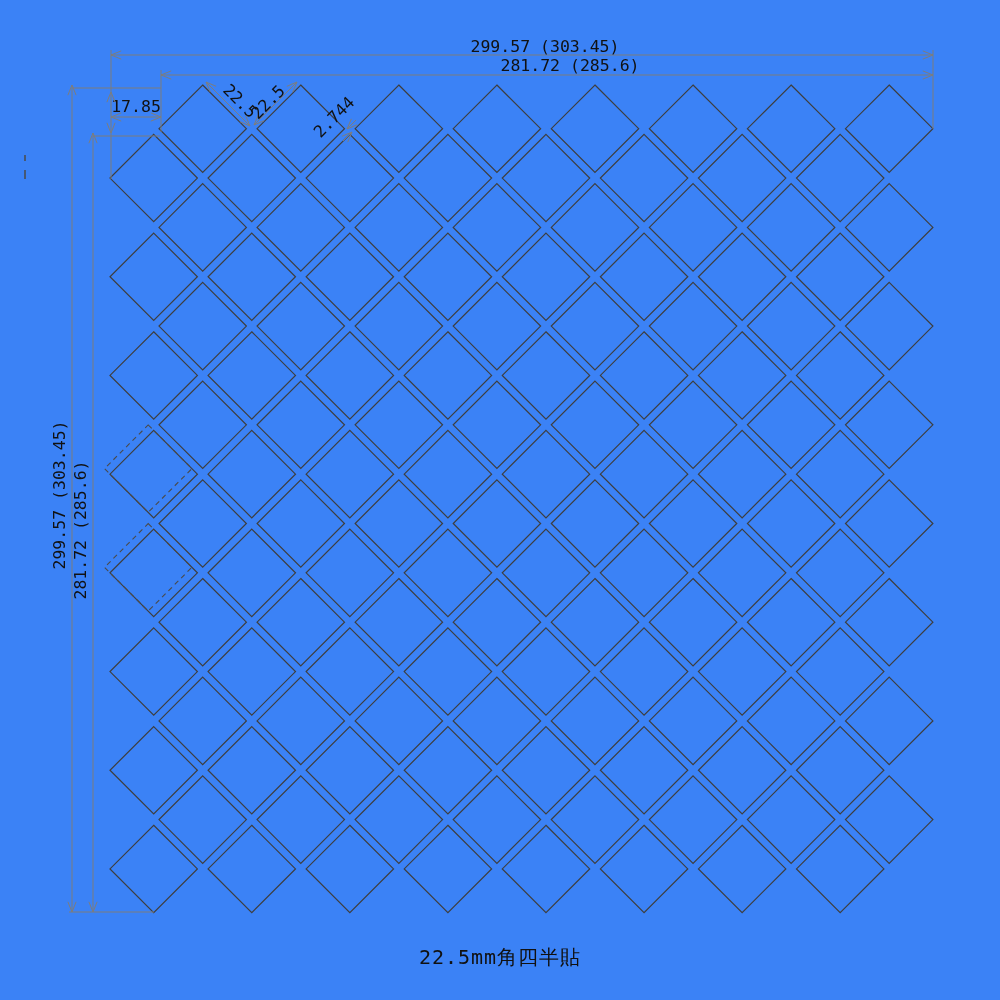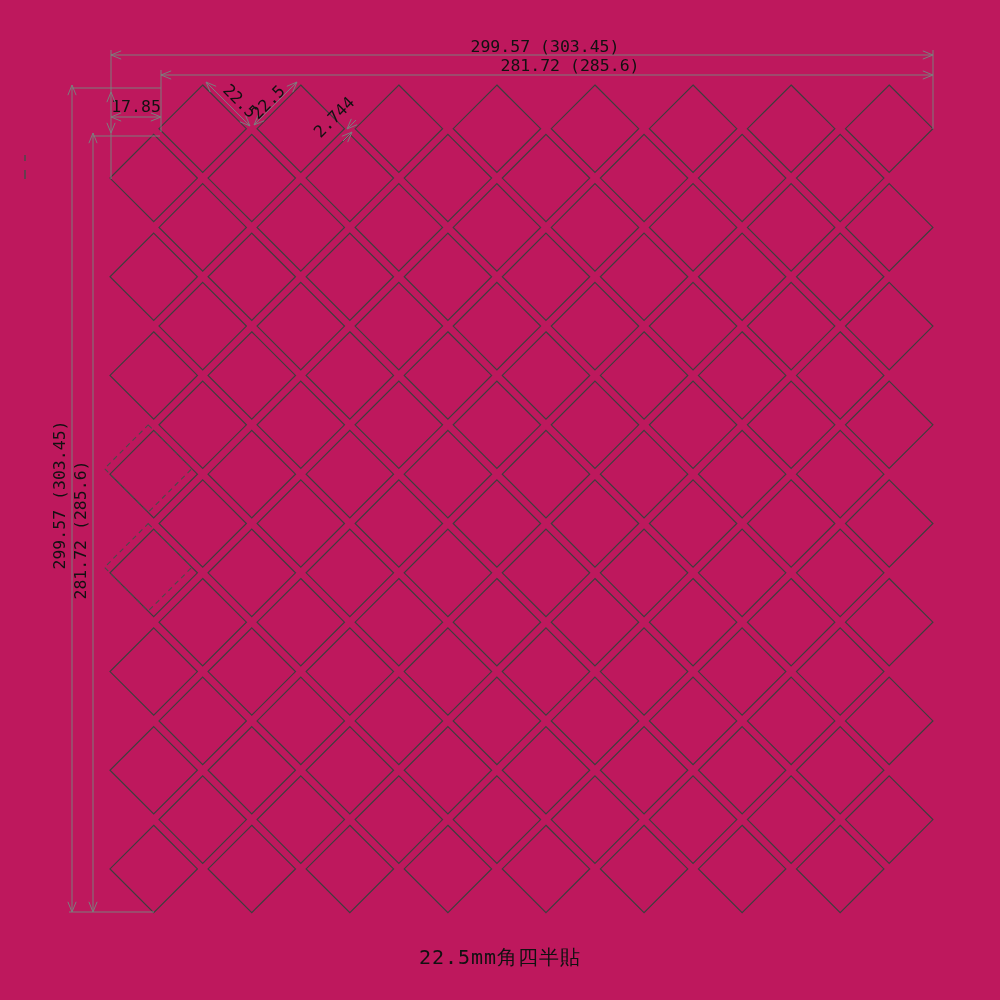--- a/index.html
+++ b/index.html
@@ -1,16 +1,16 @@
 <!DOCTYPE html>
 <html><head>
 <meta charset="utf-8">
 <style>
   html,body{margin:0;padding:0;background:#ffffff;}
-  #stage{position:relative;width:1000px;height:1000px;background:#be185d;overflow:hidden;
+  #stage{position:relative;width:1000px;height:1000px;background:#3b82f6;overflow:hidden;
          font-family:"DejaVu Sans Mono","Liberation Mono",monospace;}
   #drawing{position:absolute;left:0;top:0;}
   .caption{position:absolute;left:0;top:944px;width:100%;text-align:center;
            font-size:20px;letter-spacing:1px;color:#111;
            font-family:"DejaVu Sans Mono","Liberation Mono",monospace;}
   text{font-family:"DejaVu Sans Mono","Liberation Mono",monospace;fill:#111;}
 </style>
 </head>
 <body>
 

